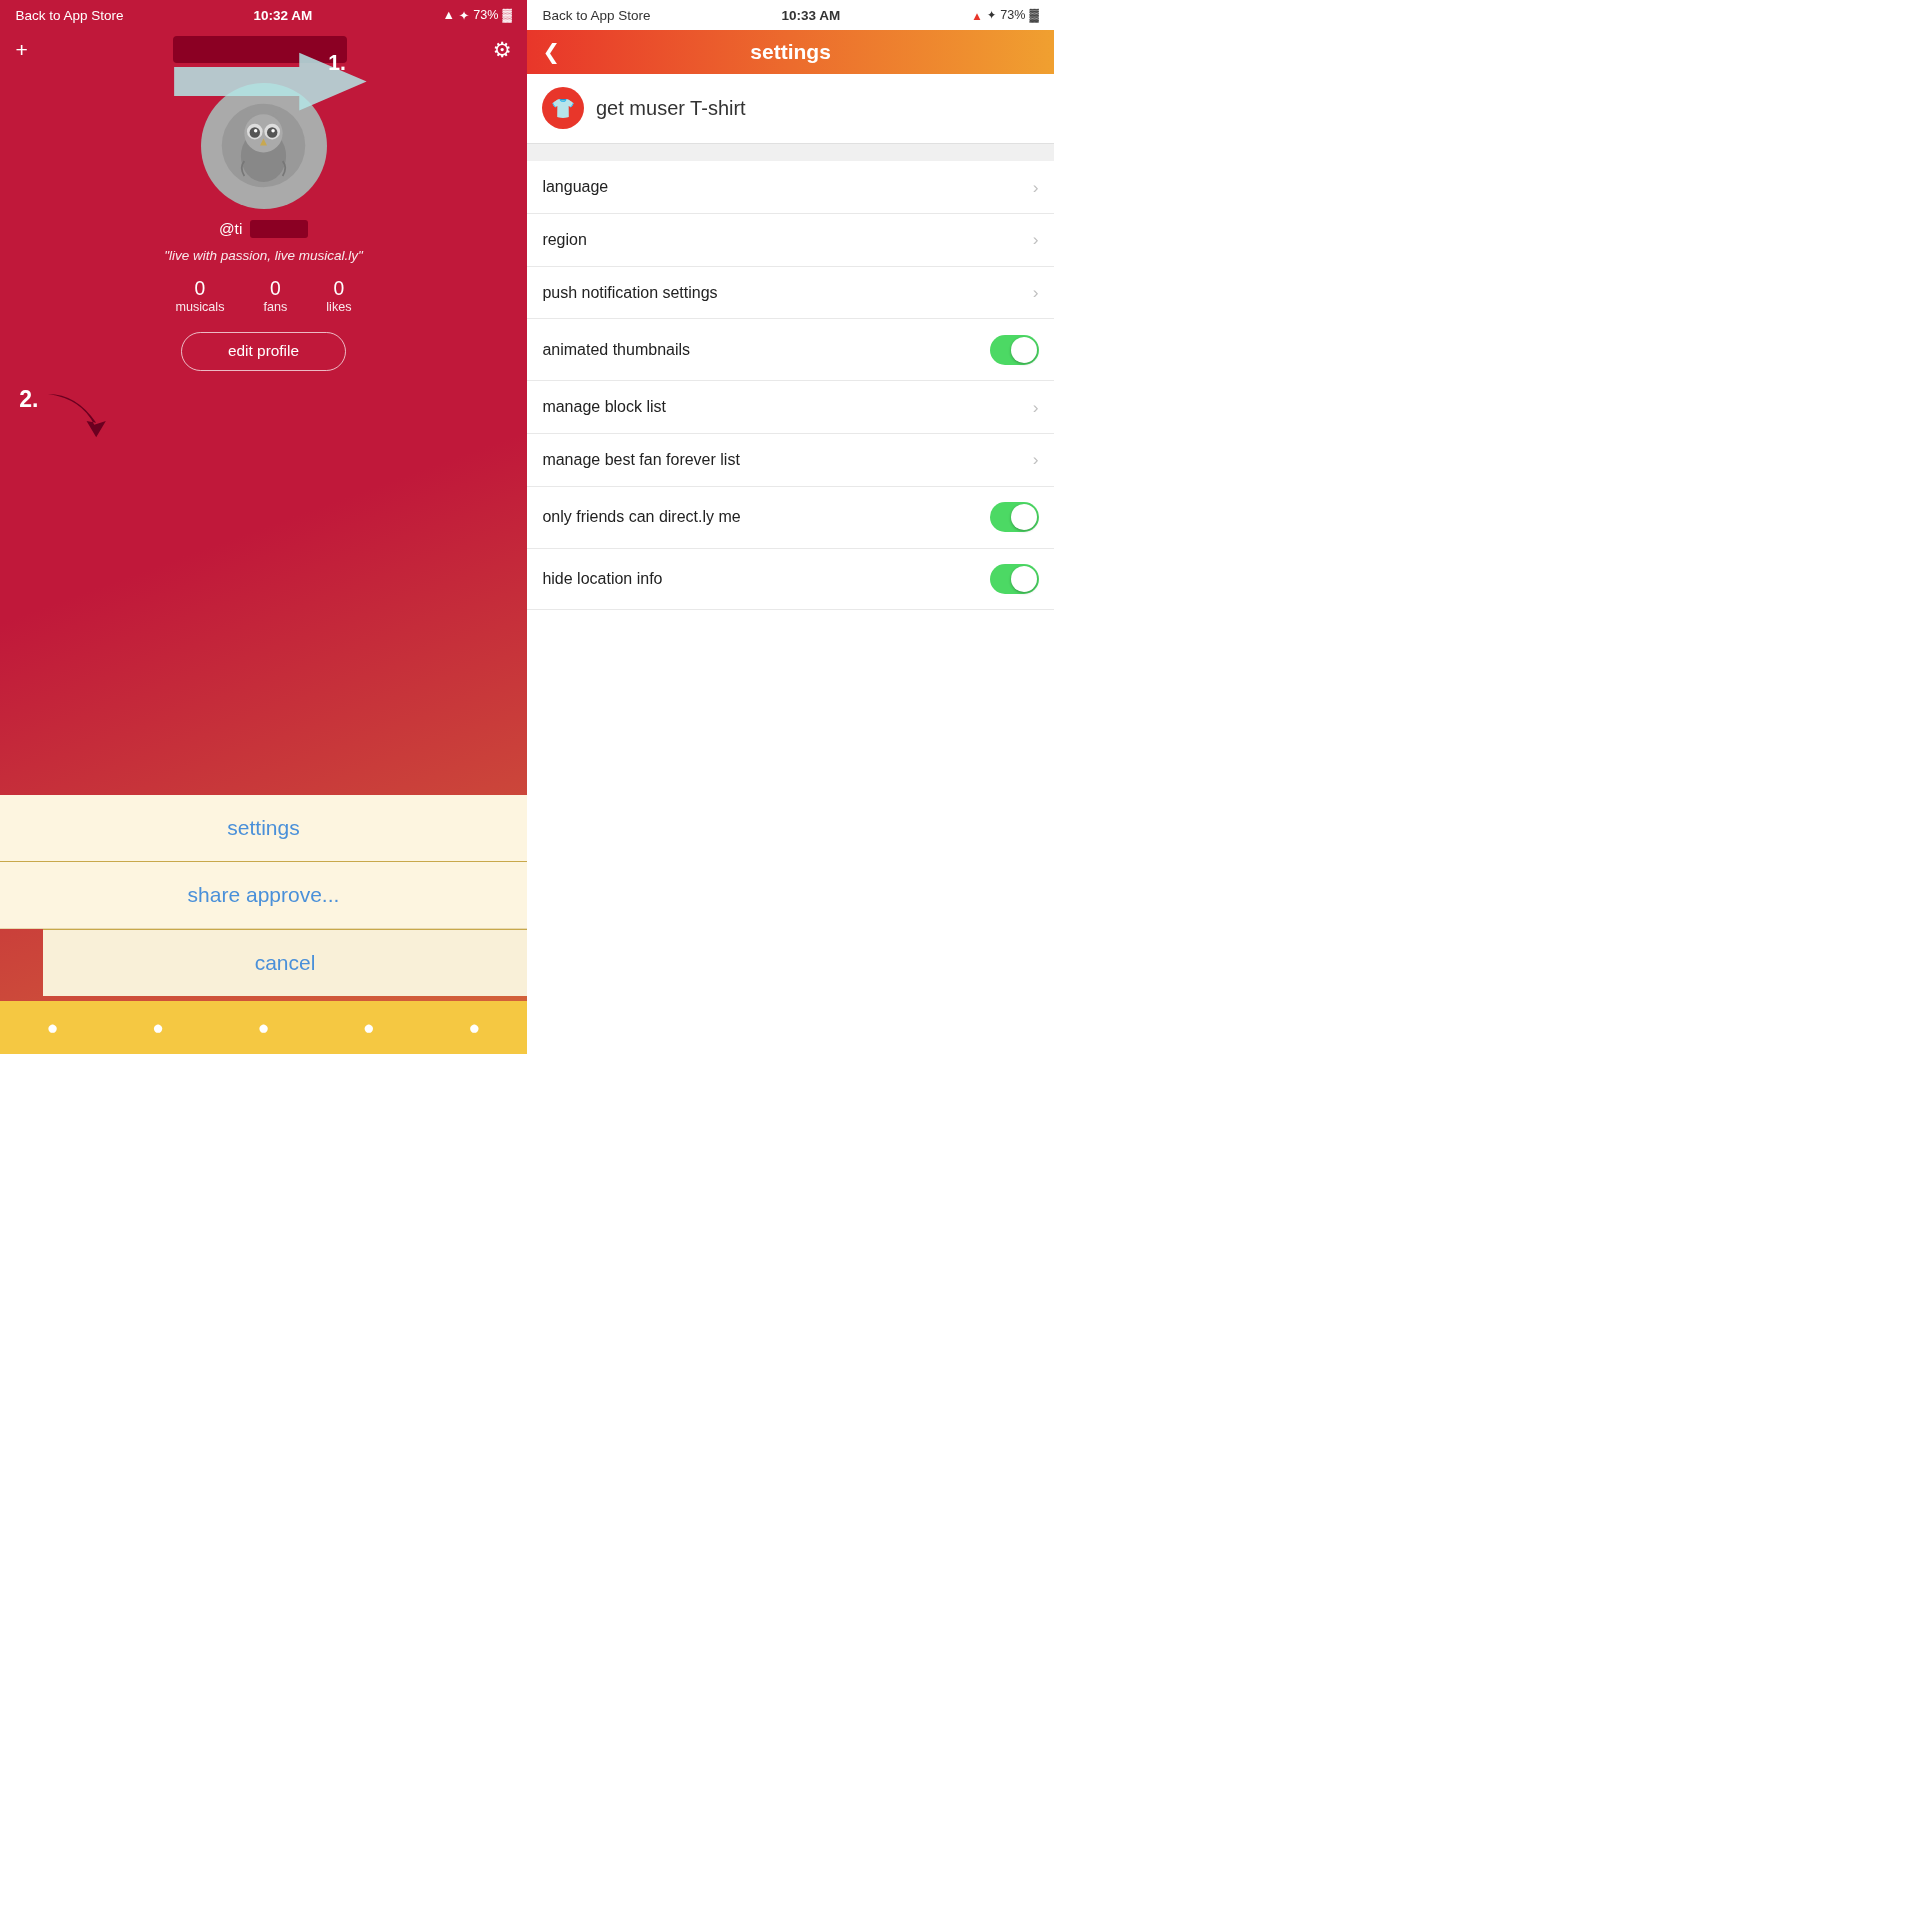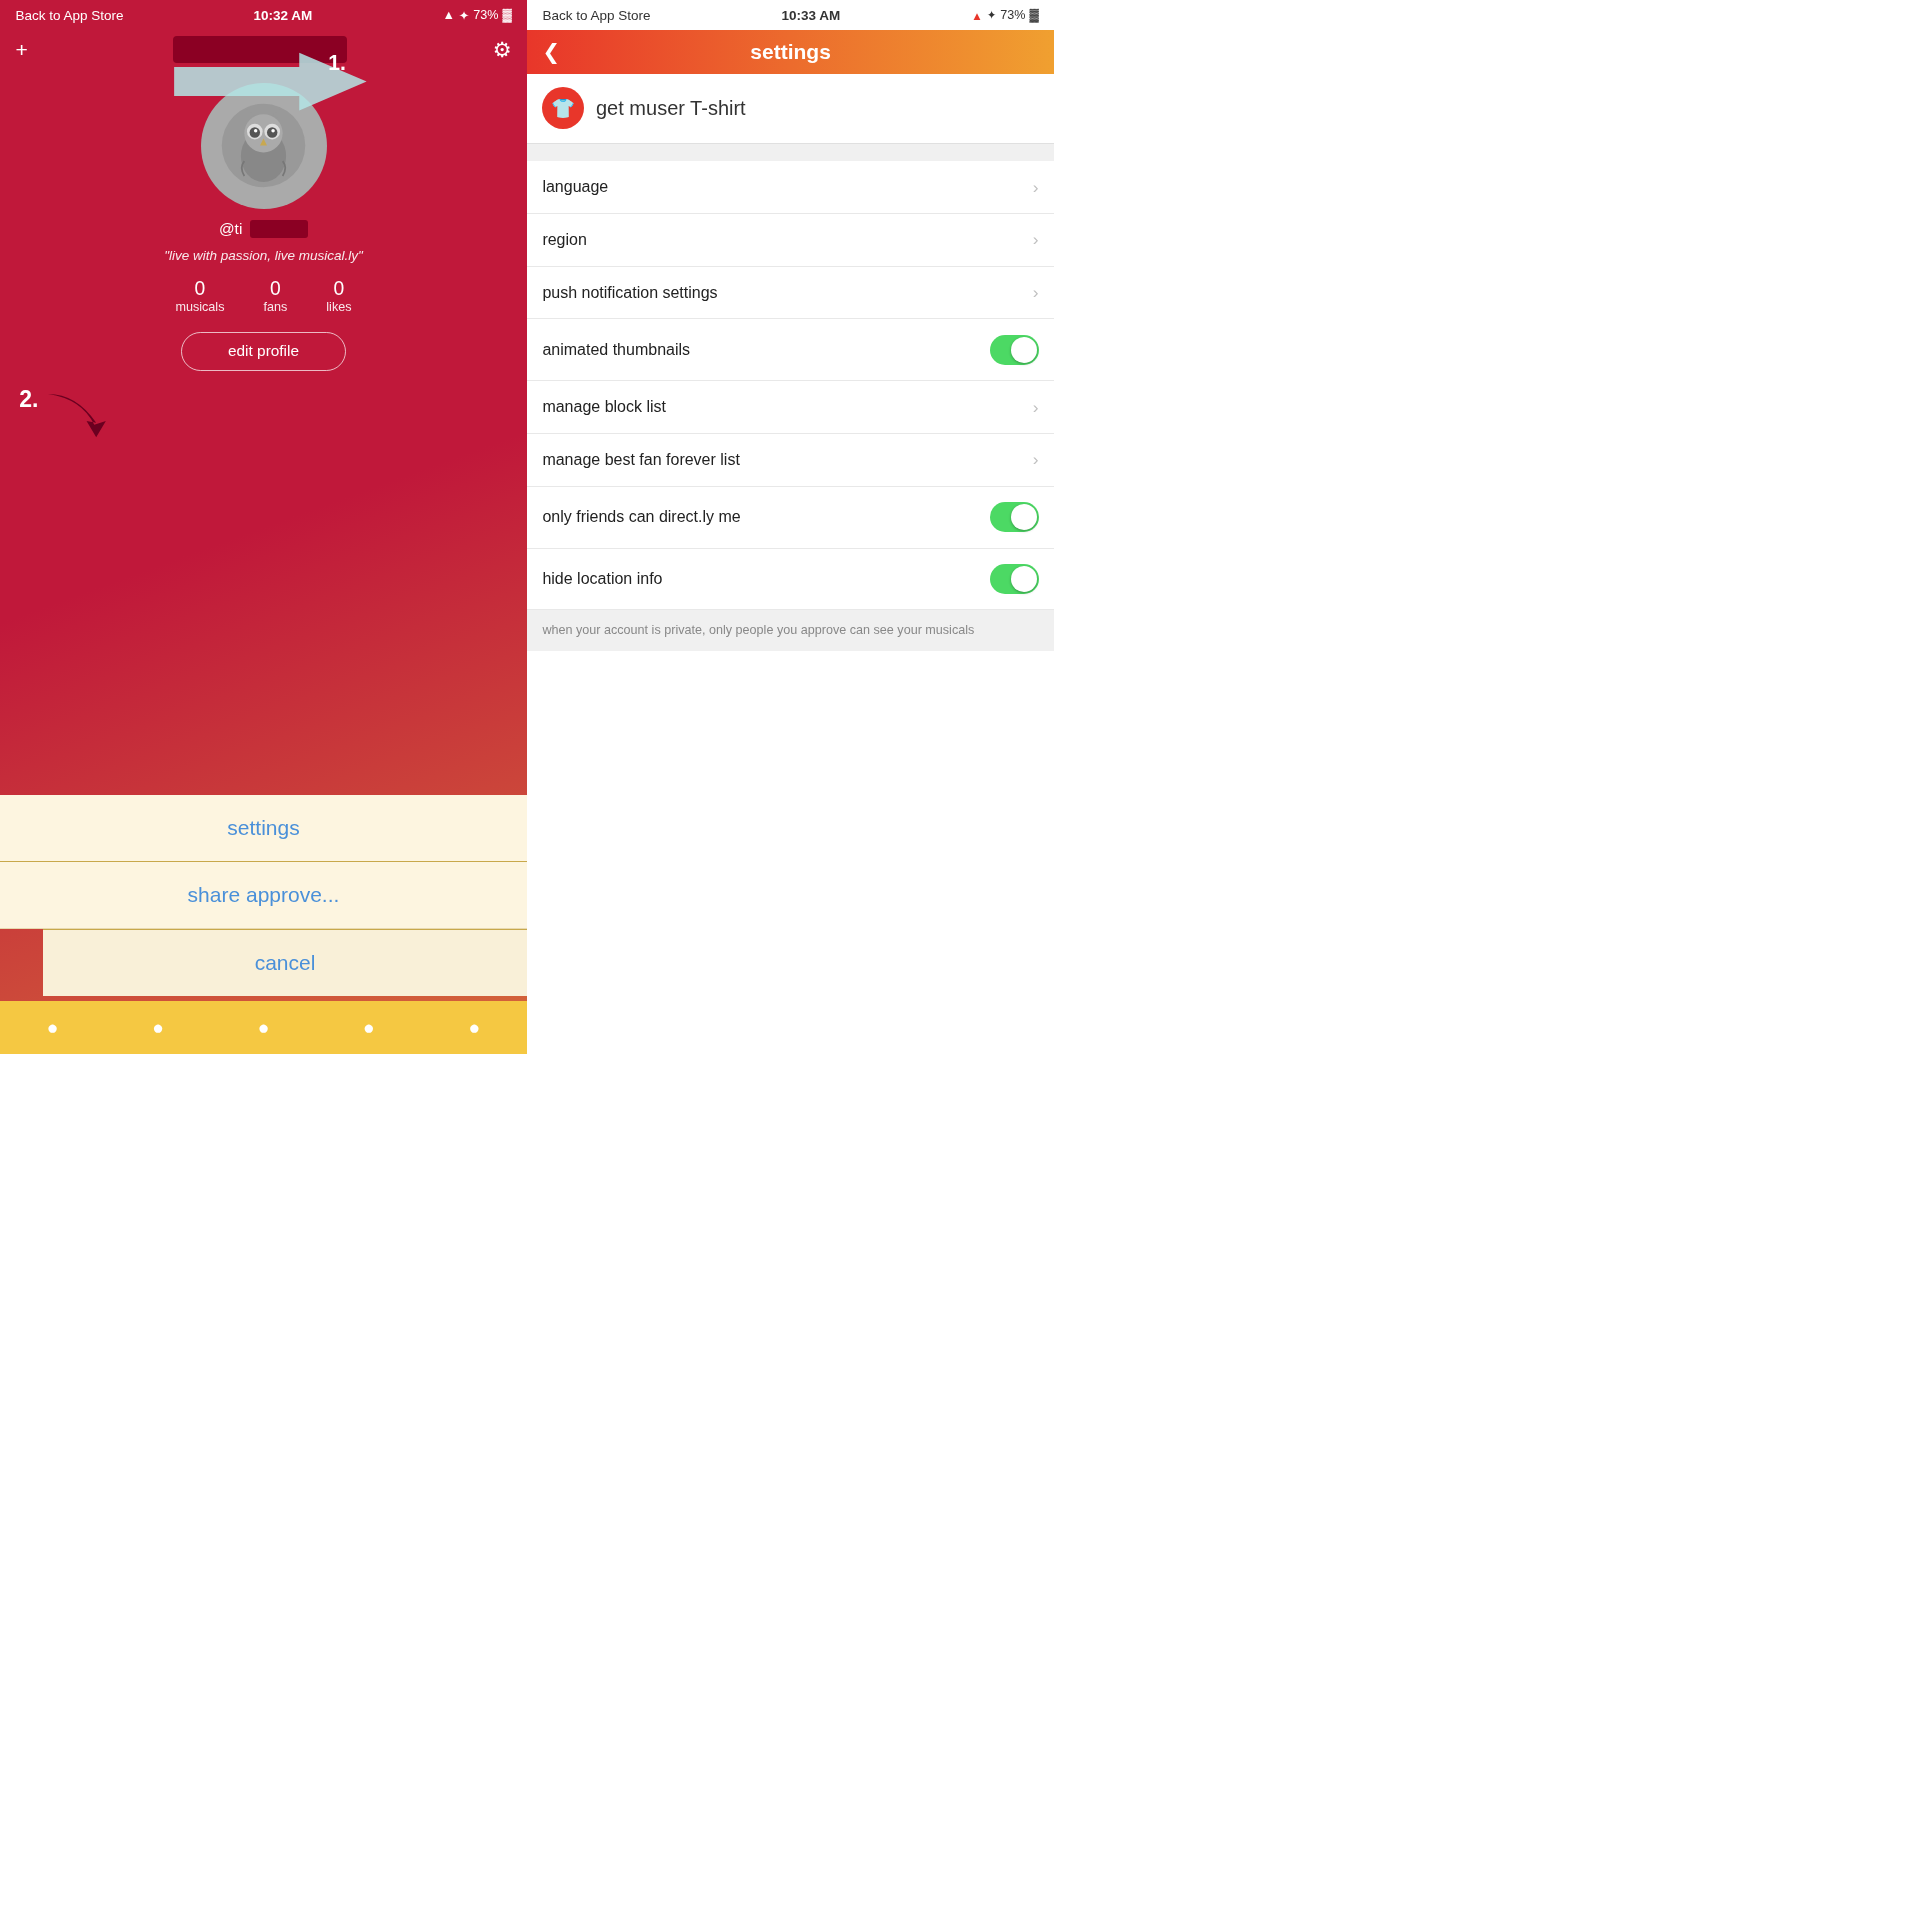--- a/index.html
+++ b/index.html
@@ -525,17 +525,16 @@
     </div>
 
     <div class="settings-row">
       <span class="settings-row-label">hide location info</span>
       <div class="toggle">
         <div class="toggle-knob"></div>
       </div>
     </div>
 
 
-    <div class="footer-note">when your account is private, only people you approve can see your musicals</div>
 
   </div>
 </div>
 
 
 </body></html>

